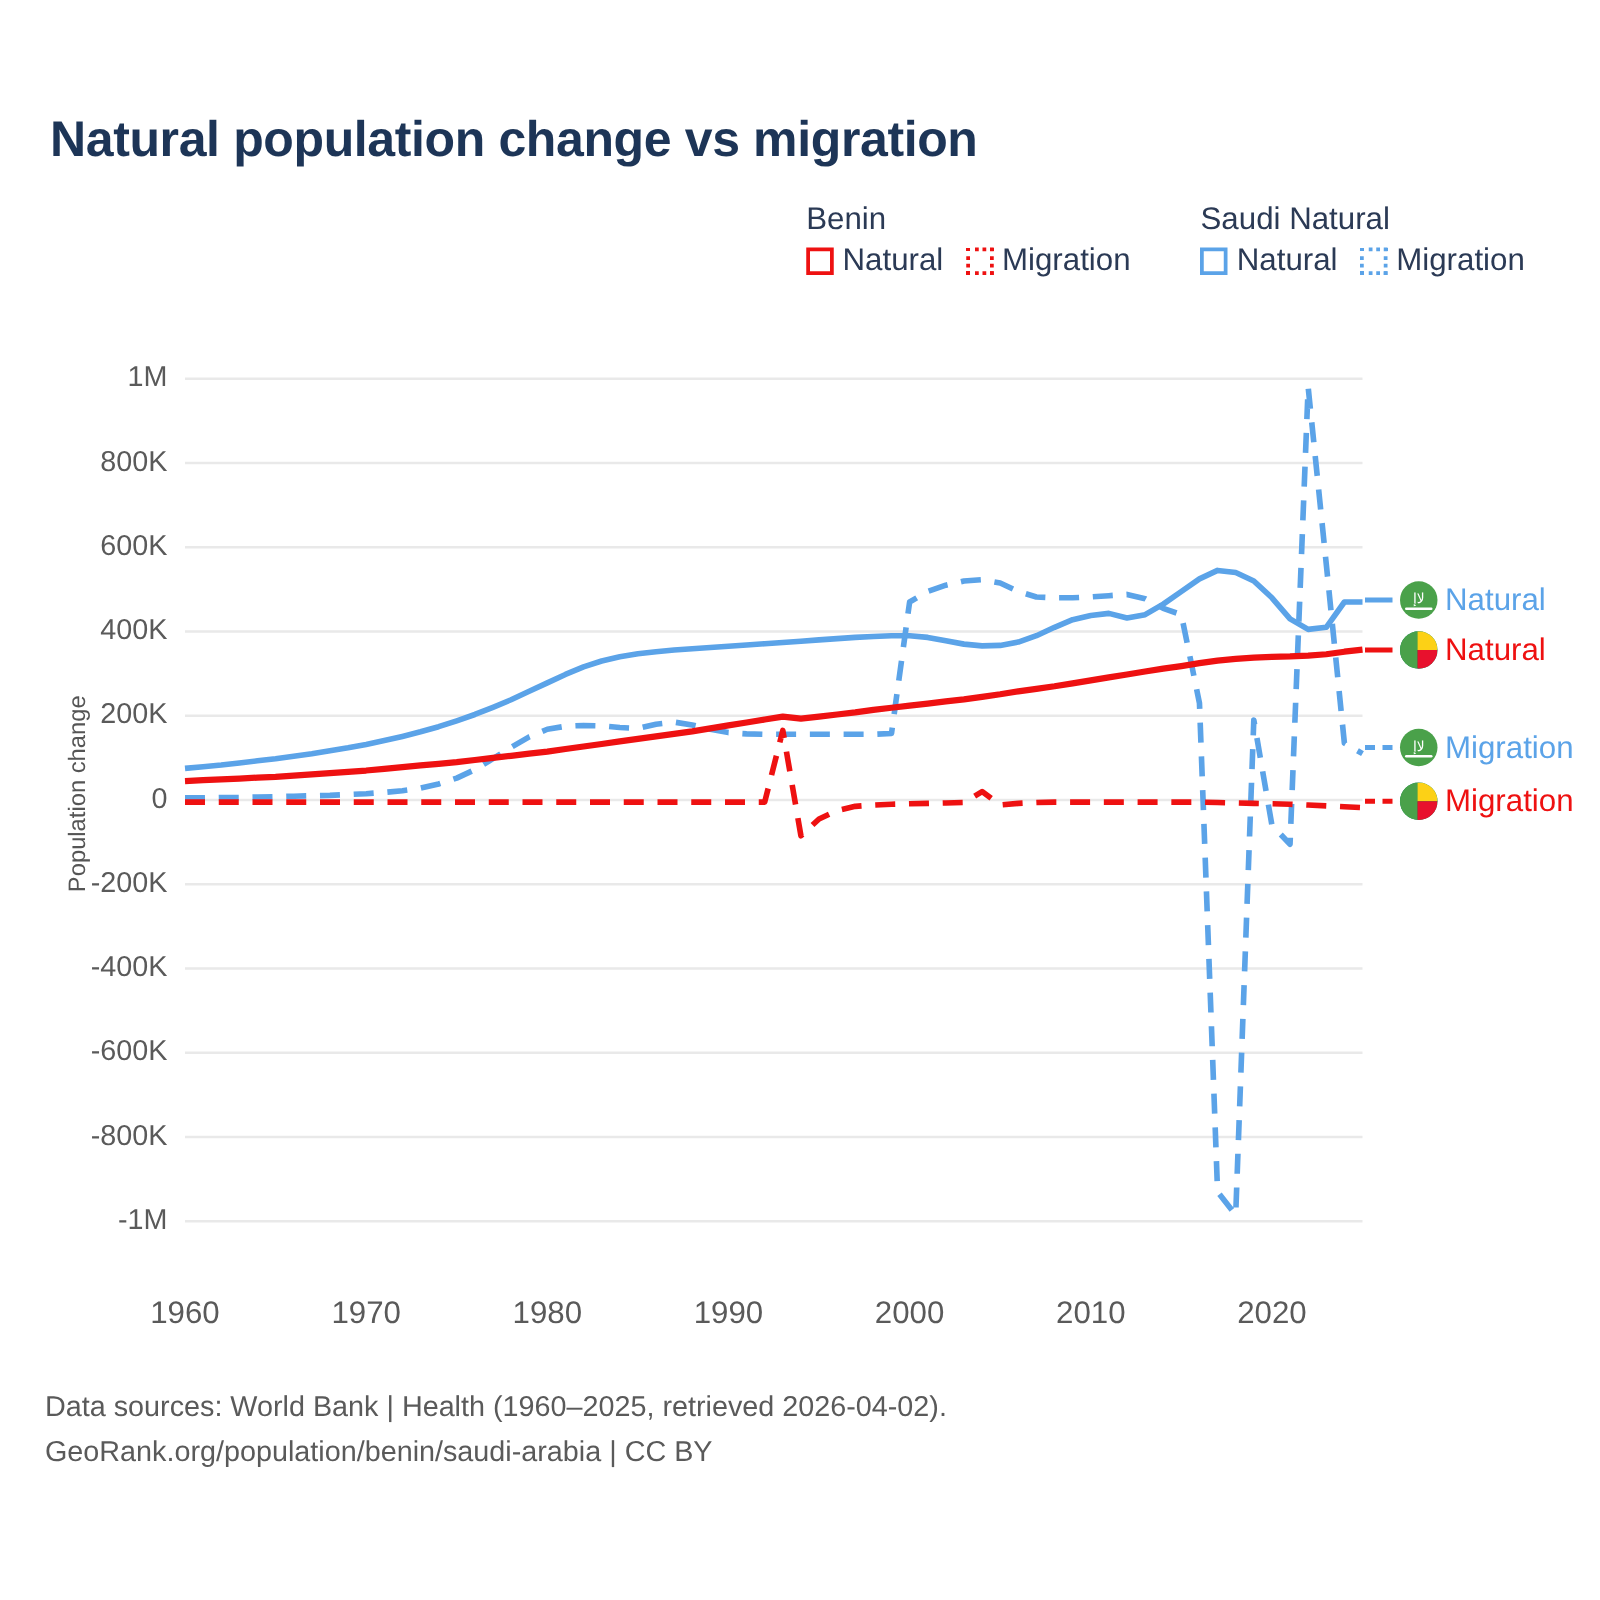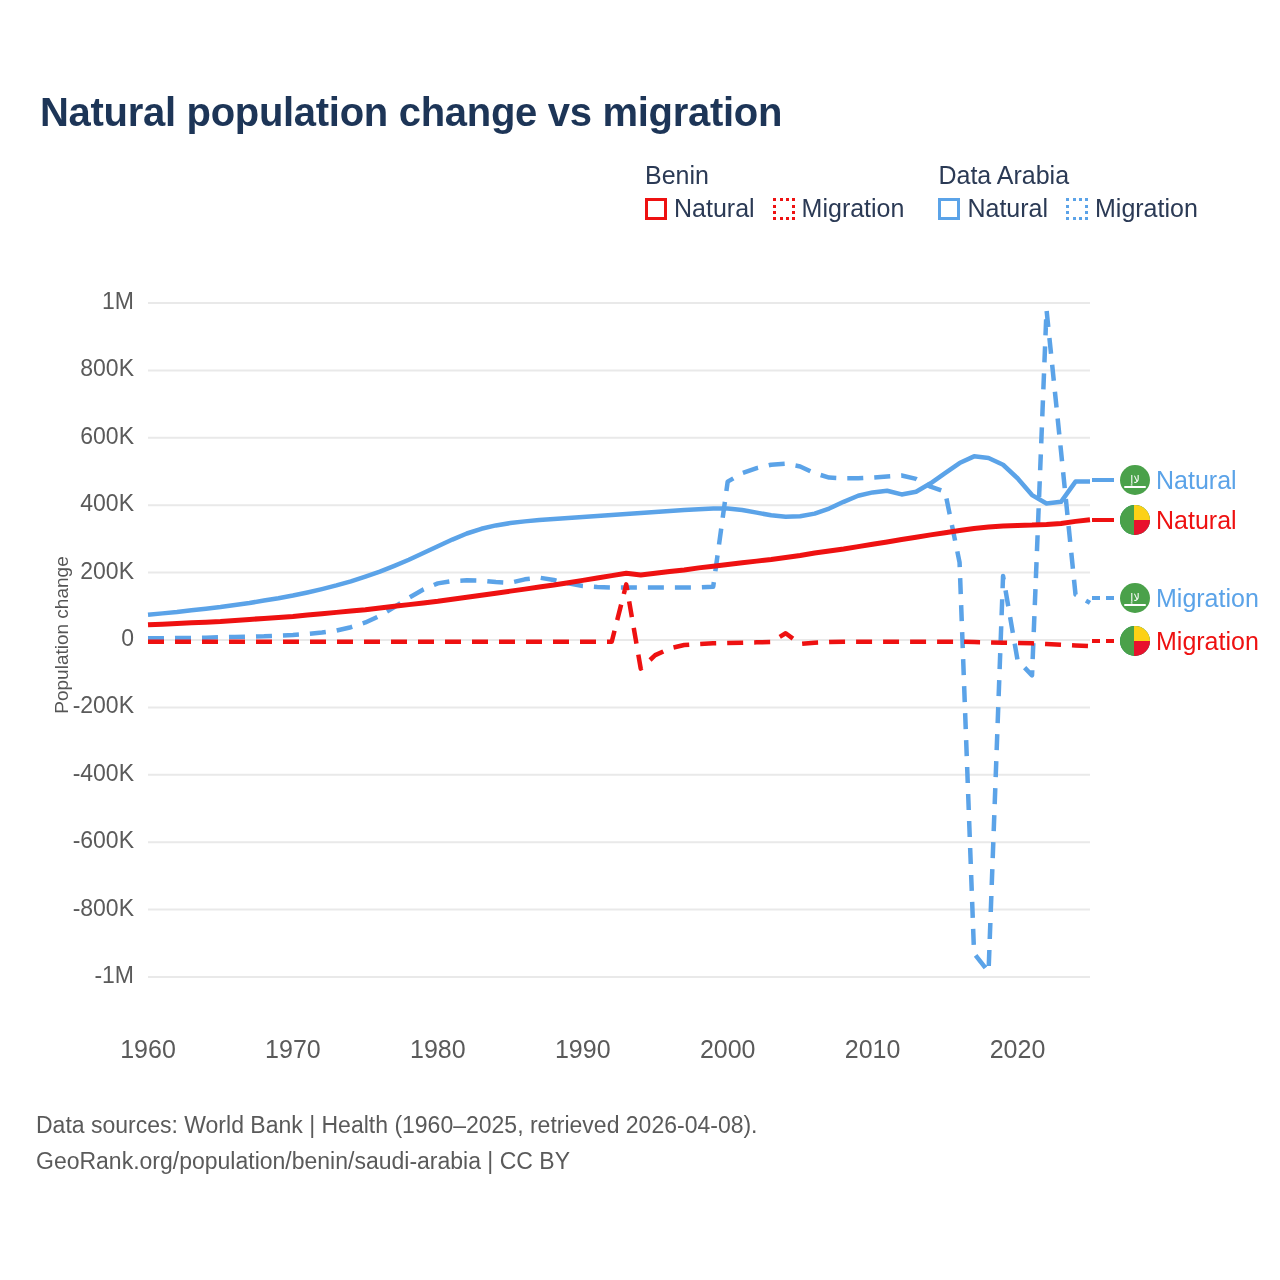--- a/index.html
+++ b/index.html
@@ -27,21 +27,21 @@
     letter-spacing: -0.3px;
     white-space: nowrap;
   }
 
   
   #legend {
     position: absolute;
     left: 645px;
     top: 160px;
     display: flex;
-    gap: 34px;
+    gap: 56px;
     align-items: flex-start;
   }
   .legend-group { display: flex; flex-direction: column; gap: 4px; }
   .legend-group-title {
     font-size: 25px;
     color: #2b3a55;
     line-height: 1.2;
     white-space: nowrap;
   }
   .legend-entries { display: flex; gap: 18px; align-items: center; }
@@ -189,21 +189,21 @@
         <span class="legend-label">Natural</span>
       </div>
       <div class="legend-entry">
         <span class="legend-swatch sw-red-dot"></span>
         <span class="legend-label">Migration</span>
       </div>
     </div>
   </div>
 
   <div class="legend-group">
-    <div class="legend-group-title">Data Arabia</div>
+    <div class="legend-group-title">Saudi Natural</div>
     <div class="legend-entries">
       <div class="legend-entry">
         <span class="legend-swatch sw-blue-solid"></span>
         <span class="legend-label">Natural</span>
       </div>
       <div class="legend-entry">
         <span class="legend-swatch sw-blue-dot"></span>
         <span class="legend-label">Migration</span>
       </div>
     </div>
@@ -290,15 +290,15 @@
   <span class="leader leader-dash-red"></span>
   <span class="flag flag-bj">
     <span class="bj-left"></span>
       <span class="bj-top"></span>
       <span class="bj-bot"></span>
   </span>
   <span class="end-label-text t-red">Migration</span>
 </div>
 
 <div id="footer">
-  <div>Data sources: World Bank | Health (1960–2025, retrieved 2026-04-08).</div>
+  <div>Data sources: World Bank | Health (1960–2025, retrieved 2026-04-02).</div>
   <div>GeoRank.org/population/benin/saudi-arabia | CC BY</div>
 </div>
 
 </body></html>

